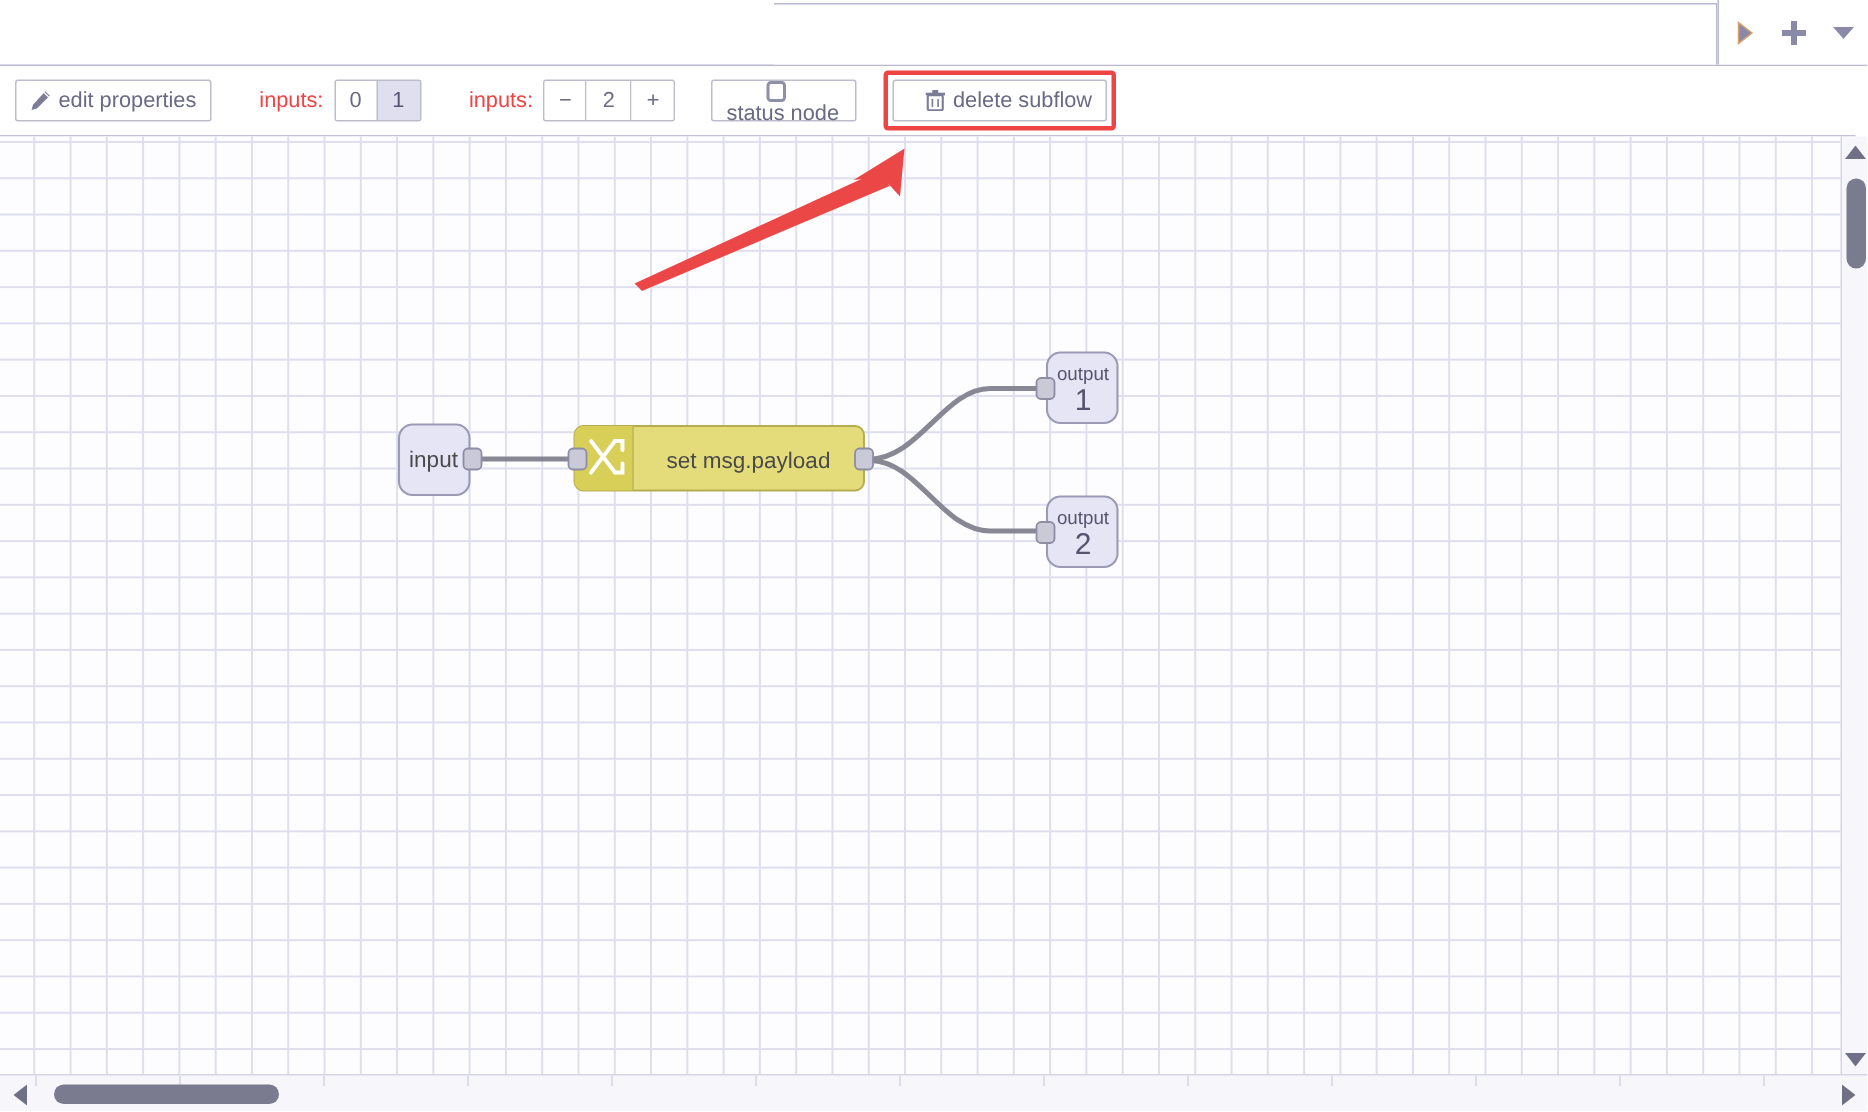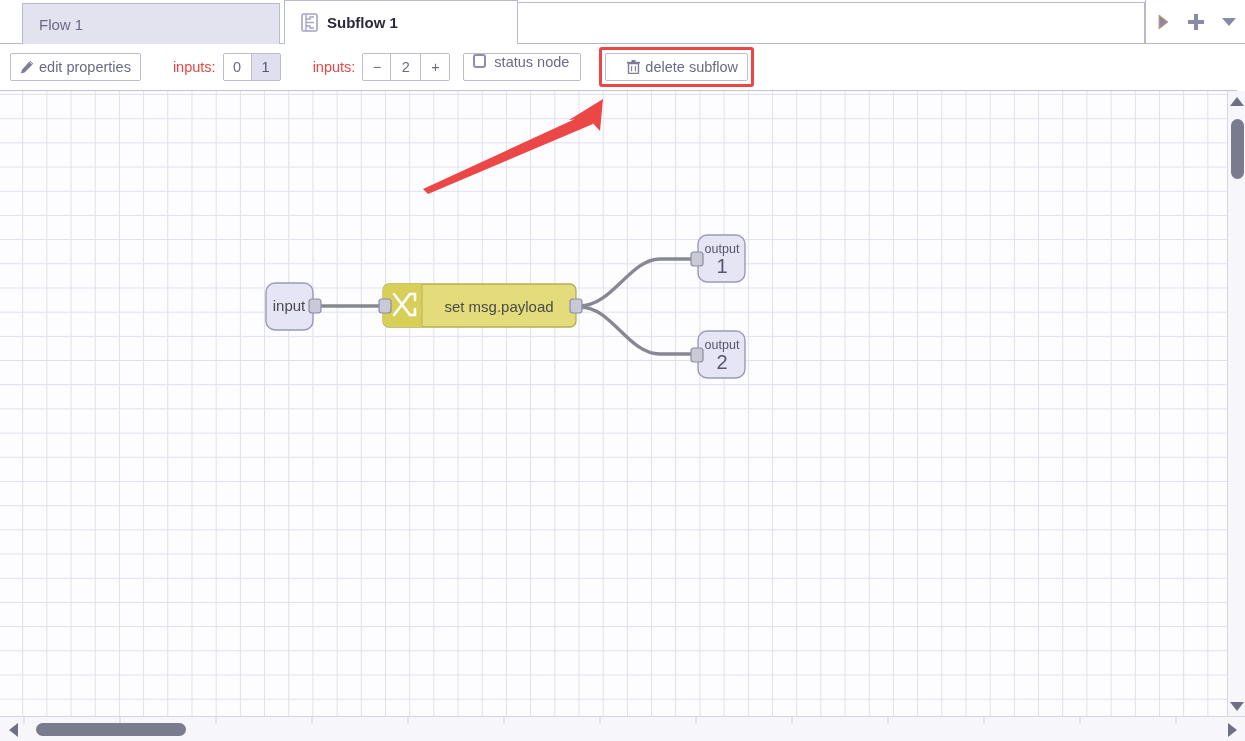--- a/index.html
+++ b/index.html
@@ -113,25 +113,26 @@
     border-right: 1px solid #bcbccc;
     cursor: pointer;
     padding: 0 6px;
   }
   .seg .cell:last-child { border-right: none; }
   .seg .cell.selected { background: #dfdff0; color: #55556e; }
   .seg .cell.value { cursor: default; min-width: 30px; }
   .chk-btn {
     height: 28px;
     border: 1px solid #bcbccc; background: #fff;
-    display: inline-flex; align-items: flex-start;
+    display: inline-flex; align-items: center;
     padding: 0 11px 0 9px;
-    margin-left: 13px;
+    margin-left: 24px;
     border-radius: 2px;
     cursor: pointer;
+    flex-direction: column;
   }
   .chkbox {
     width: 13px; height: 14px;
     border: 2px solid #8f8fa8;
     border-radius: 3px;
     background: #fff;
     margin-right: 8px;
     flex: 0 0 auto;
   }
   .chk-label { font-size: 14.5px; color: #6a6a85; }
@@ -202,38 +203,20 @@
 </style>
 </head>
 <body>
 
 <div id="app">
 
   <div class="tabbar">
 
     <div class="tab-spacer"></div>
 
-    <div class="tabs-left">
-
-      <div class="tab inactive">
-        <span>Flow 1</span>
-      </div>
-
-      <div class="tab active">
-        <svg class="subflow-icon" viewBox="0 0 17 19">
-          <rect x="1" y="1" width="15" height="17" rx="1.5" fill="#fff" stroke="#a3a3c8" stroke-width="1.6"></rect>
-          <line x1="5" y1="1.5" x2="5" y2="17.5" stroke="#a3a3c8" stroke-width="1.4"></line>
-          <path d="M5 6 H9 V4 H13" fill="none" stroke="#a3a3c8" stroke-width="1.4"></path>
-          <path d="M5 9.5 H13" fill="none" stroke="#a3a3c8" stroke-width="1.4"></path>
-          <path d="M5 13 H9 V15 H13" fill="none" stroke="#a3a3c8" stroke-width="1.4"></path>
-        </svg>
-        <span>Subflow 1</span>
-      </div>
-
-    </div>
 
     <div class="tabbar-actions">
       <div class="tb-icon">
         <svg width="12" height="16" viewBox="0 0 12 16">
           <polygon points="2,1 11,8 2,15" fill="#8a8aa8" stroke="#d9a06a" stroke-width="1"></polygon>
         </svg>
       </div>
       <div class="tb-icon">
         <svg width="18" height="18" viewBox="0 0 18 18">
           <rect x="7" y="1" width="4" height="16" fill="#8a8aa8"></rect>

